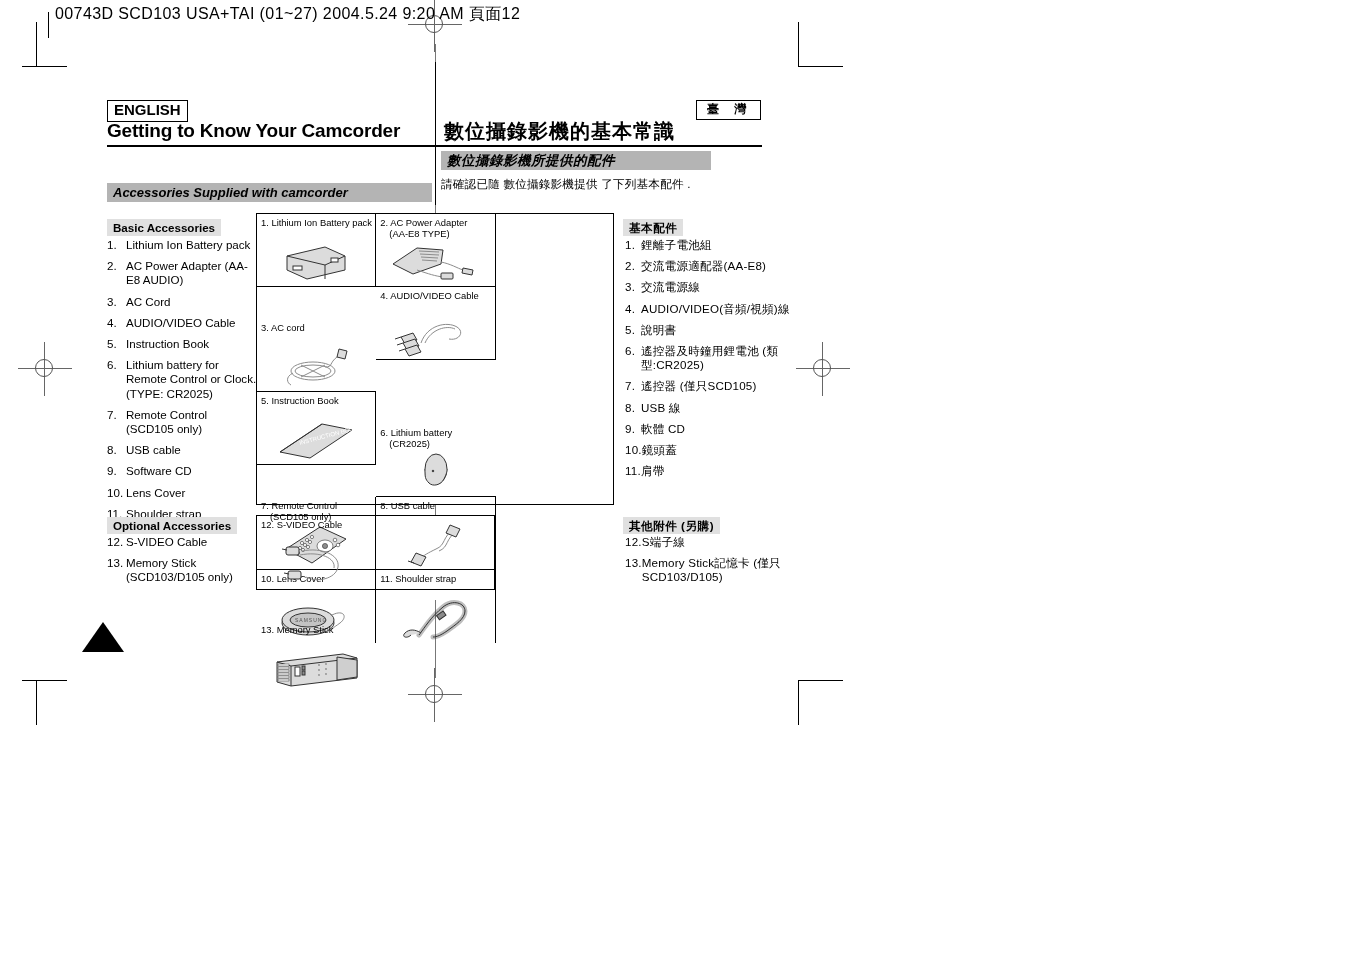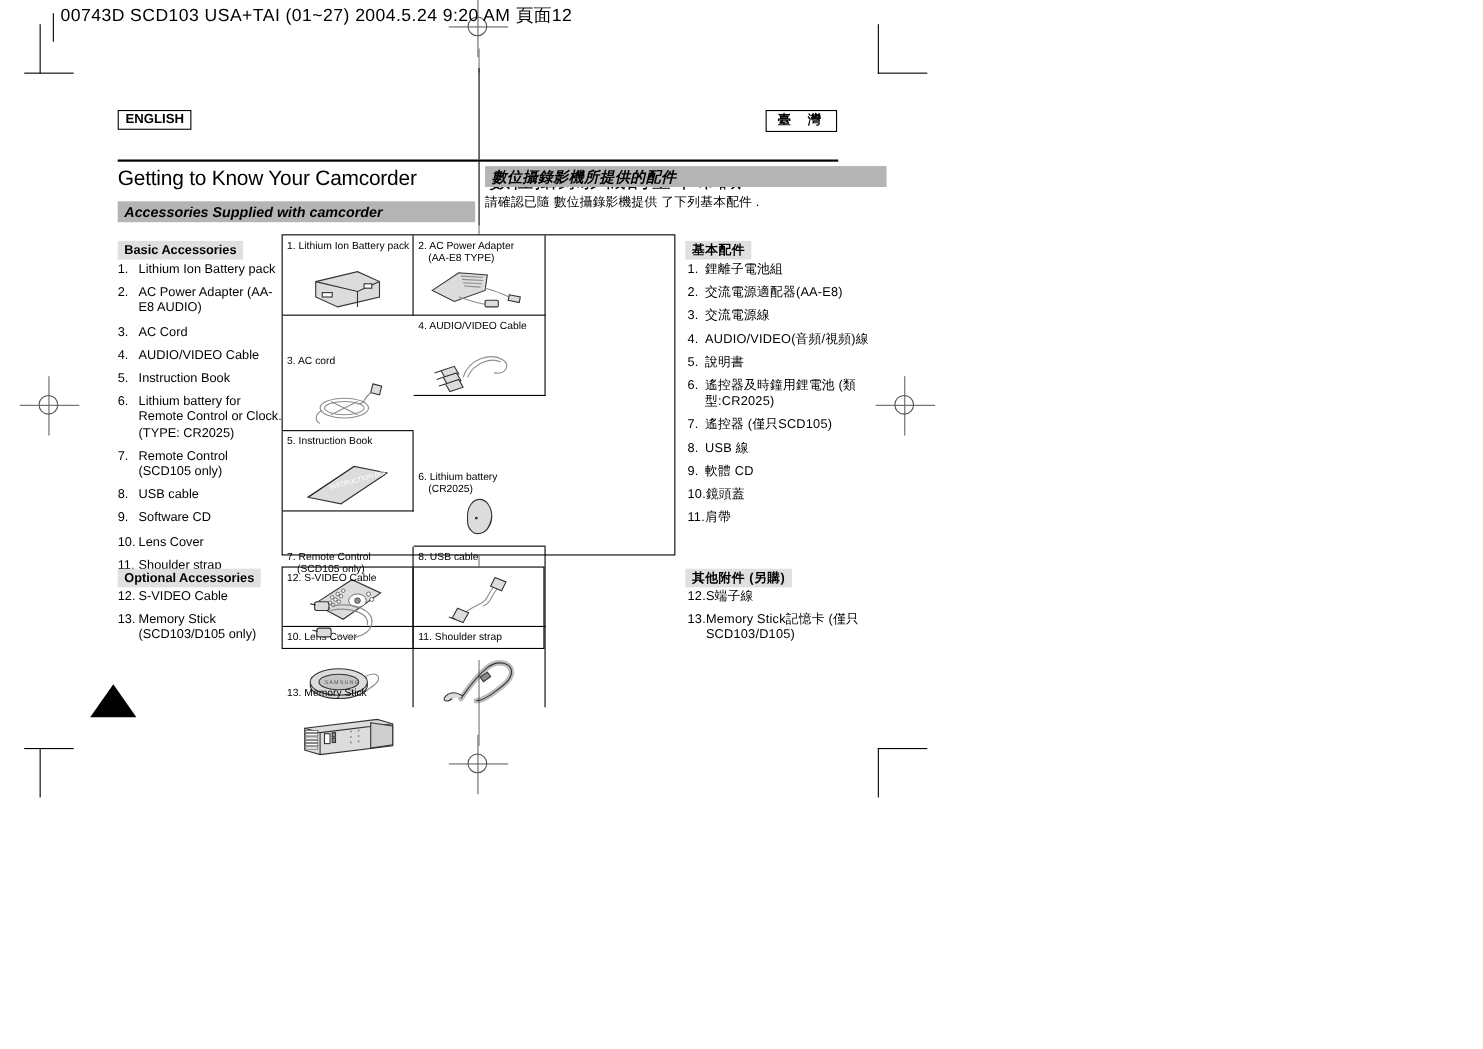--- a/index.html
+++ b/index.html
@@ -60,35 +60,34 @@
   .page {
     position: absolute;
     left: 0; top: 0;
     width: 1348px; height: 954px;
   }
 
   .lang-tag {
     position: absolute;
     border: 1.4px solid #000;
     font-weight: bold;
-    font-size: 12px;
+    font-size: 15px;
     padding: 1px 6px 2px 6px;
     line-height: 1.1;
     background: #fff;
   }
   #english-tag { left: 107px; top: 100px; }
   #taiwan-tag  { left: 696px; top: 100px; letter-spacing: 6px; padding: 2px 8px 3px 10px; font-size: 12px;}
 
   .main-title {
     position: absolute;
-    font-weight: normal;
+    font-weight: bold;
     font-size: 19px;
     letter-spacing: -0.2px;
     white-space: nowrap;
-    margin-top: 32px;
   }
   #title-en { left: 107px; top: 120px; }
   #title-zh { left: 444px; top: 118px; font-size: 20px; letter-spacing: 1px; }
 
   .title-rule {
     position: absolute;
     left: 107px; top: 145px;
     width: 655px; height: 2.2px;
     background: #000;
   }
@@ -113,21 +112,21 @@
     font-style: italic;
     font-weight: bold;
     font-size: 13px;
     padding-left: 6px;
     box-sizing: border-box;
     line-height: 19px;
     white-space: nowrap;
     overflow: hidden;
   }
   #bar-en { left: 107px; top: 151px; width: 325px; margin-top: 32px; }
-  #bar-zh { left: 441px; top: 151px; width: 365px; font-size: 13.5px; letter-spacing: 0.5px;}
+  #bar-zh { left: 441px; top: 151px; width: 270px; font-size: 13.5px; letter-spacing: 0.5px;}
 
   .intro {
     position: absolute;
     font-size: 11.6px;
     line-height: 15px;
   }
   #intro-en { left: 107px; top: 175px; width: 322px; }
   #intro-zh { left: 441px; top: 176px; width: 320px; font-size: 11.6px; letter-spacing: 0.2px;}
 
   

